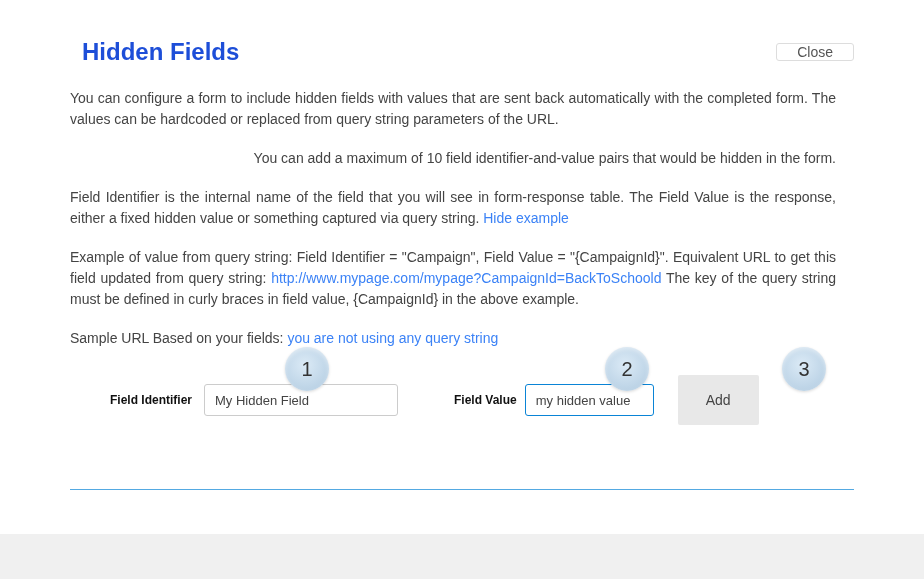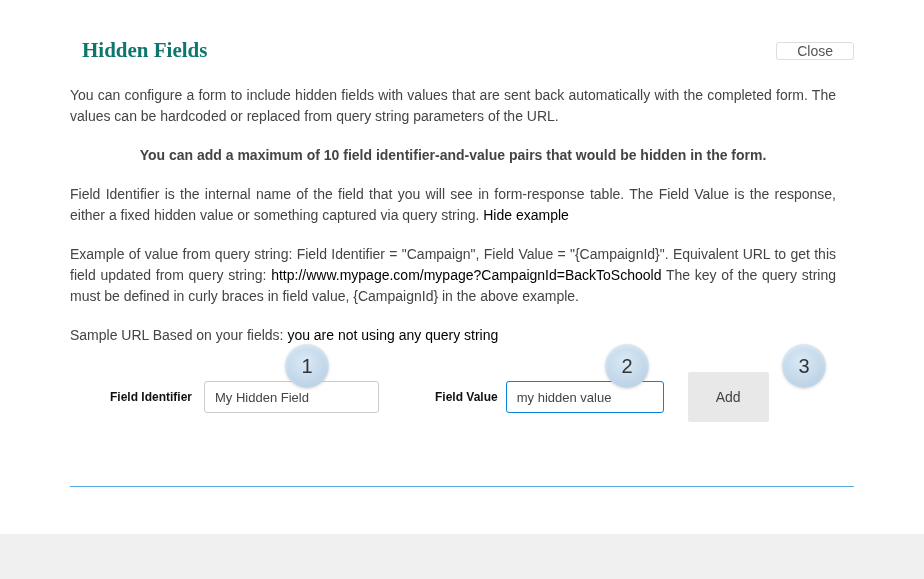--- a/index.html
+++ b/index.html
@@ -16,24 +16,23 @@
       min-height: 534px;
       padding: 0;
     }
     .header {
       display: flex;
       justify-content: space-between;
       align-items: center;
       padding: 38px 70px 22px 82px;
     }
     .title {
-      font-size: 21px;
+      font-size: 24px;
       font-weight: 600;
-      color: #0f766e;
-      font-family: Liberation Serif, serif;
+      color: #1d4ed8;
     }
     .close-btn {
       background: #fff;
       border: 1px solid #ddd;
       color: #555;
       font-size: 14px;
       padding: 0 20px;
       border-radius: 3px;
       cursor: pointer;
     }
@@ -41,21 +40,21 @@
       padding: 0 88px 40px 70px;
       color: #444;
       font-size: 14px;
       line-height: 1.5;
     }
     .content p {
       margin-bottom: 18px;
       text-align: justify;
     }
     .link {
-      color: #000000;
+      color: #3b82f6;
       font-weight: 500;
       text-decoration: none;
       cursor: pointer;
     }
     .samplep { margin-bottom: 26px !important; text-align: left !important; }
     .form-row {
       display: flex;
       align-items: center;
       justify-content: flex-start;
       gap: 8px;
@@ -69,26 +68,26 @@
       white-space: nowrap;
     }
     .label.l1 { margin-right: 4px; }
     .label.l2 { margin-left: 48px; margin-right: 0; }
     .text-input {
       border: 1px solid #ccc;
       border-radius: 3px;
       padding: 8px 10px;
       font-size: 13px;
       color: #444;
-      width: 175px;
+      width: 194px;
       height: 32px;
     }
     .text-input.active {
       border: 1px solid #0a84d6;
-      width: 158px;
+      width: 129px;
     }
     .add-btn {
       background: #e8e8e8;
       border: none;
       color: #444;
       font-size: 14px;
       padding: 8px 28px;
       margin-left: 16px;
       height: 50px;
       cursor: pointer;
@@ -124,21 +123,21 @@
 <body>
 
 <div class="panel">
   <div class="header">
     <div class="title">Hidden Fields</div>
     <button class="close-btn">Close</button>
   </div>
 
   <div class="content">
     <p>You can configure a form to include hidden fields with values that are sent back automatically with the completed form. The values can be hardcoded or replaced from query string parameters of the URL.</p>
-    <p style="text-align:center;font-weight:bold;">You can add a maximum of 10 field identifier-and-value pairs that would be hidden in the form.</p>
+    <p style="text-align:right;">You can add a maximum of 10 field identifier-and-value pairs that would be hidden in the form.</p>
     <p>
       <span>Field Identifier is the internal name of the field that you will see in form-response table. The Field Value is the response, either a fixed hidden value or something captured via query string. </span><a class="link">Hide example</a>
     </p>
     <p>
       <span>Example of value from query string: Field Identifier = "Campaign", Field Value = "{CampaignId}". Equivalent URL to get this field updated from query string: </span><a class="link">http://www.mypage.com/mypage?CampaignId=BackToSchoold</a><span> The key of the query string must be defined in curly braces in field value, {CampaignId} in the above example.</span>
     </p>
     <p class="samplep">
       <span>Sample URL Based on your fields: </span><a class="link">you are not using any query string</a>
     </p>
 

